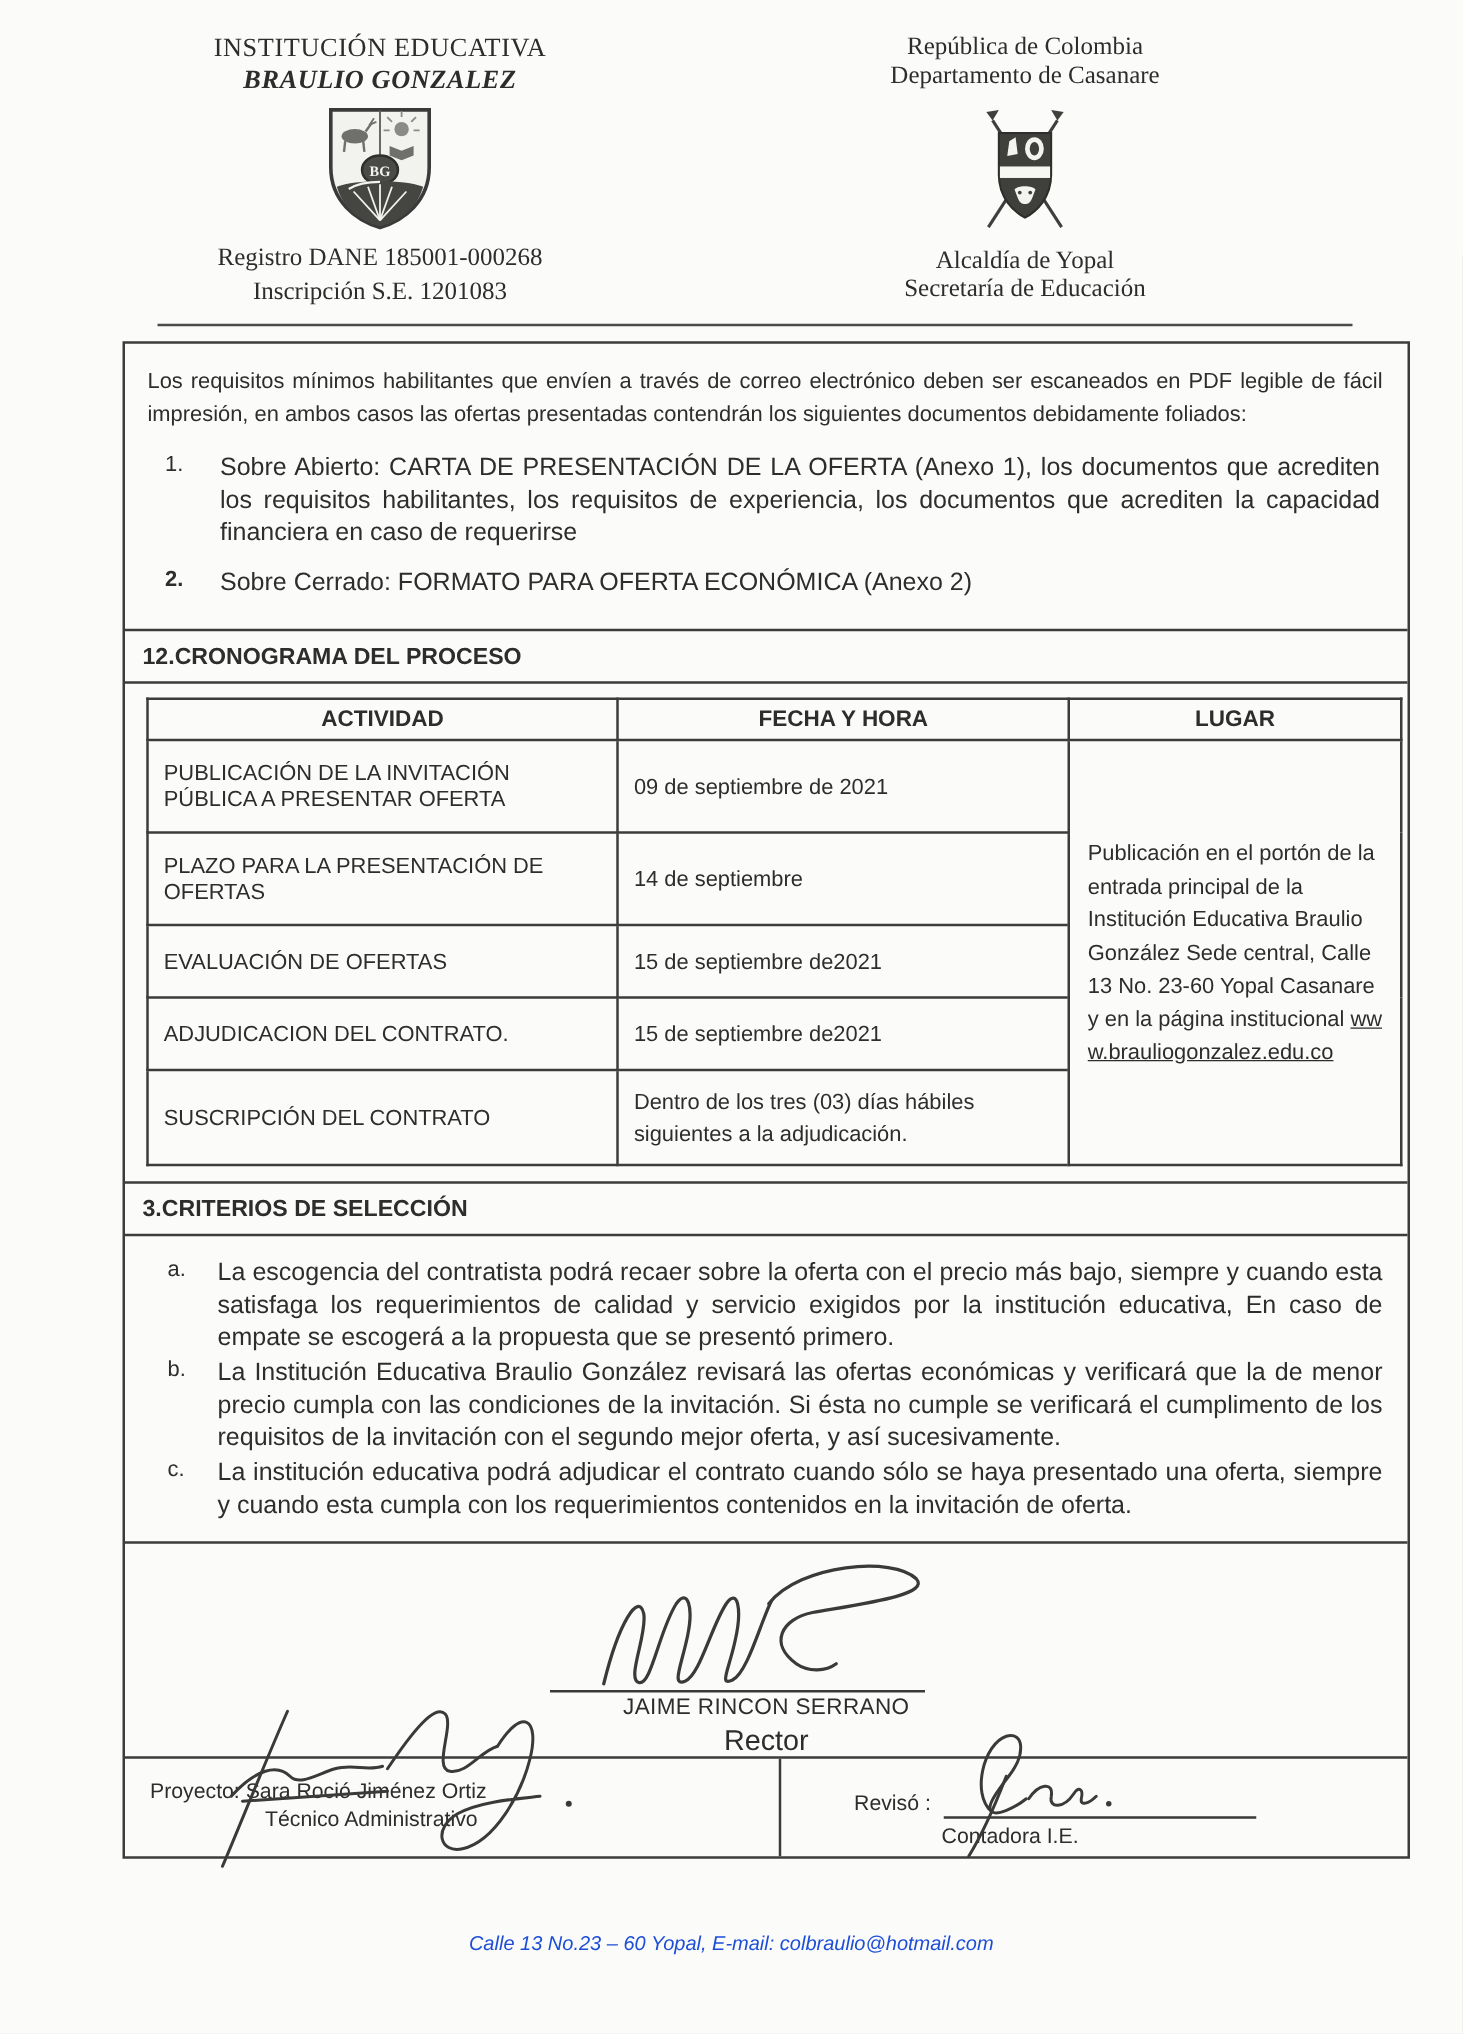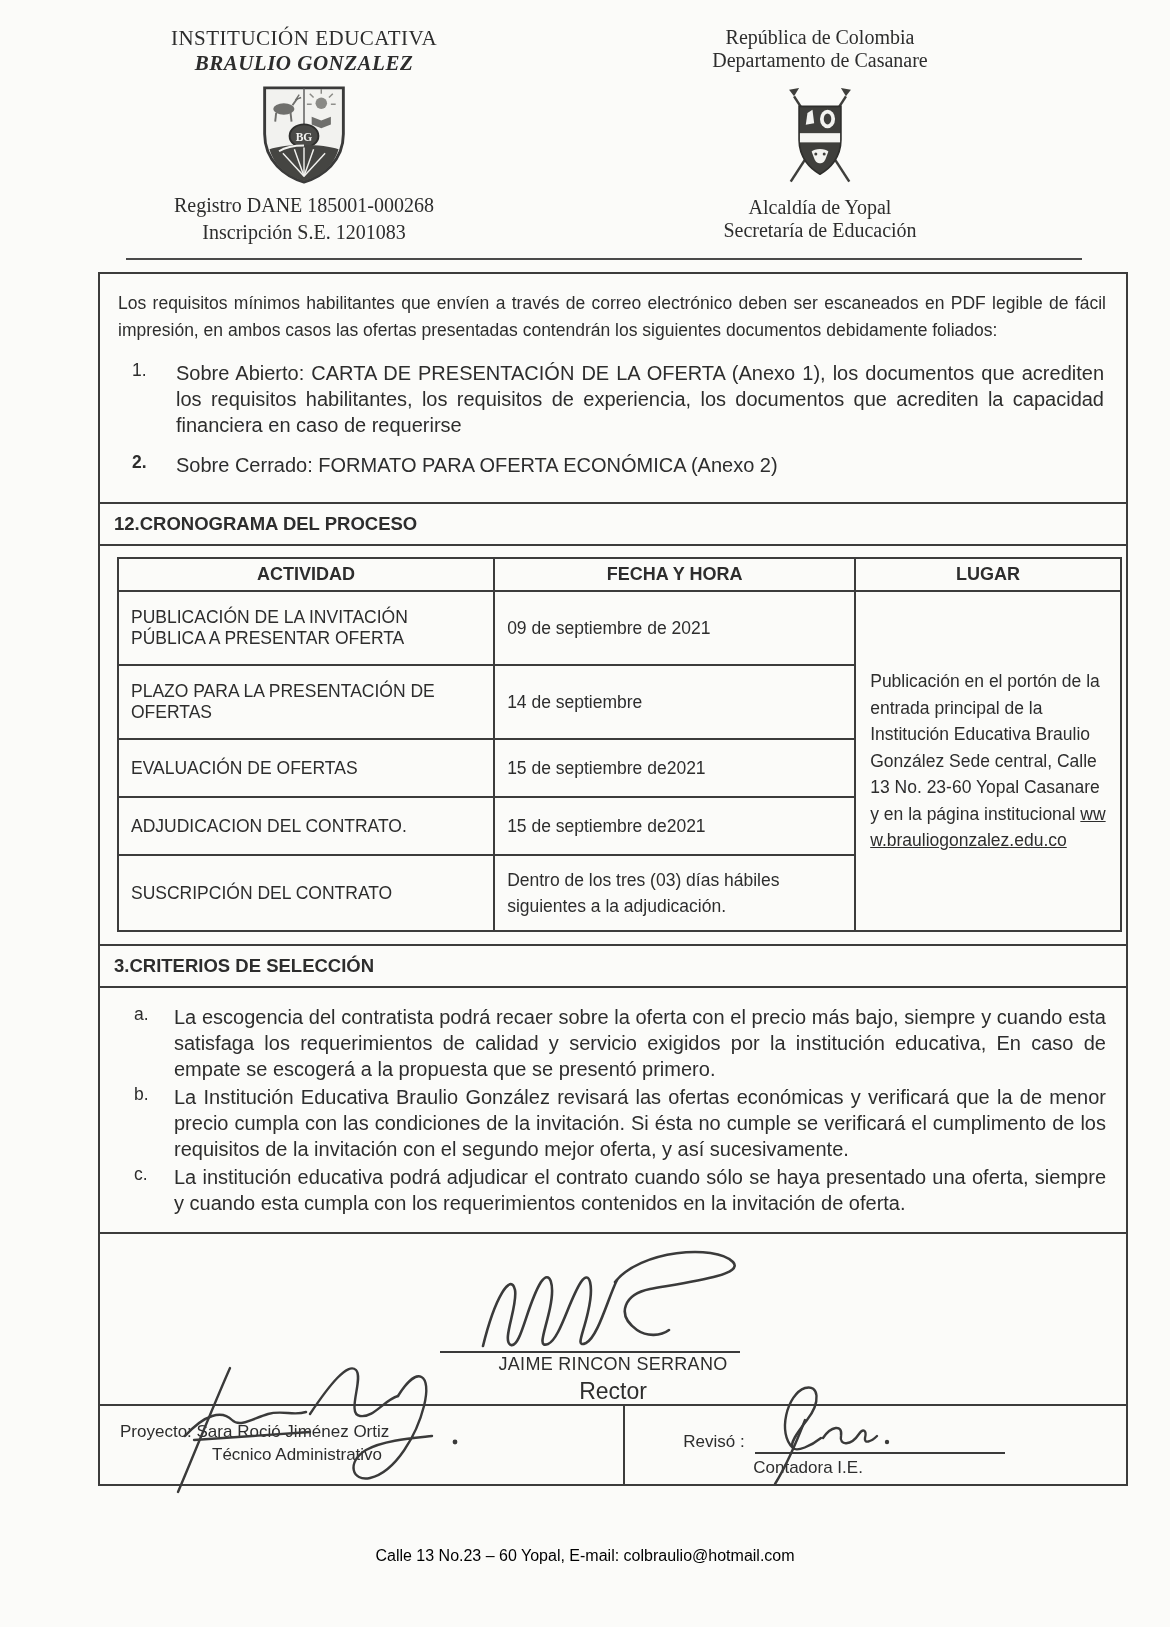--- a/index.html
+++ b/index.html
@@ -82,21 +82,21 @@
   .foot-left-sig { position:absolute; left:70px; top:-62px; pointer-events:none; }
   .foot-right { width:49%; border-left:2px solid #3c3c3c; position:relative; padding:26px 0 0 58px; font-size:17px; }
   .reviso-wrap { display:flex; align-items:flex-end; }
   .reviso-label { padding-bottom:2px; }
   .reviso-sigline { position:relative; width:250px; margin-left:10px; border-bottom:2px solid #3a3a3a; height:20px; }
   .foot-right-sig { position:absolute; left:10px; top:-58px; pointer-events:none; }
   .reviso-title { margin:4px 0 0 70px; }
   
   .page-footer {
     position:absolute; left:0; top:1547px; width:100%;
-    text-align:center; font-size:16px; color:#000000;
+    text-align:center; font-size:16px; color:#1d4ed8;font-style:italic;
   }
   svg .ink { stroke:#3a3a3a; fill:none; stroke-linecap:round; }
 </style>
 </head>
 <body>
 
 <div class="page">
 
   <div class="hdr">
     <div class="hdr-col hdr-left">

